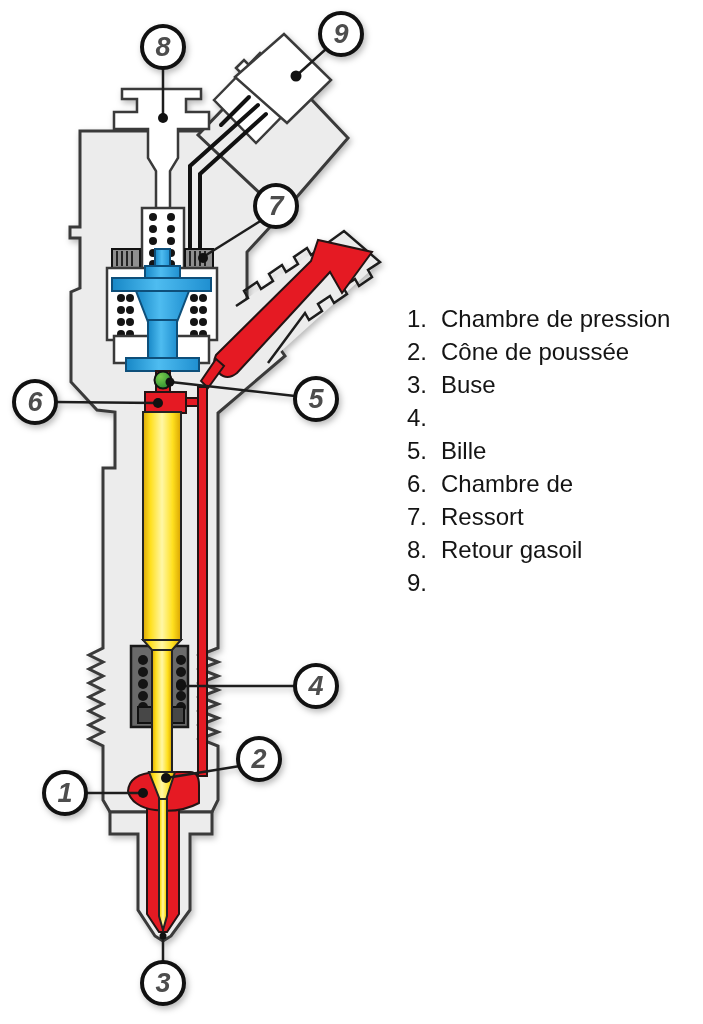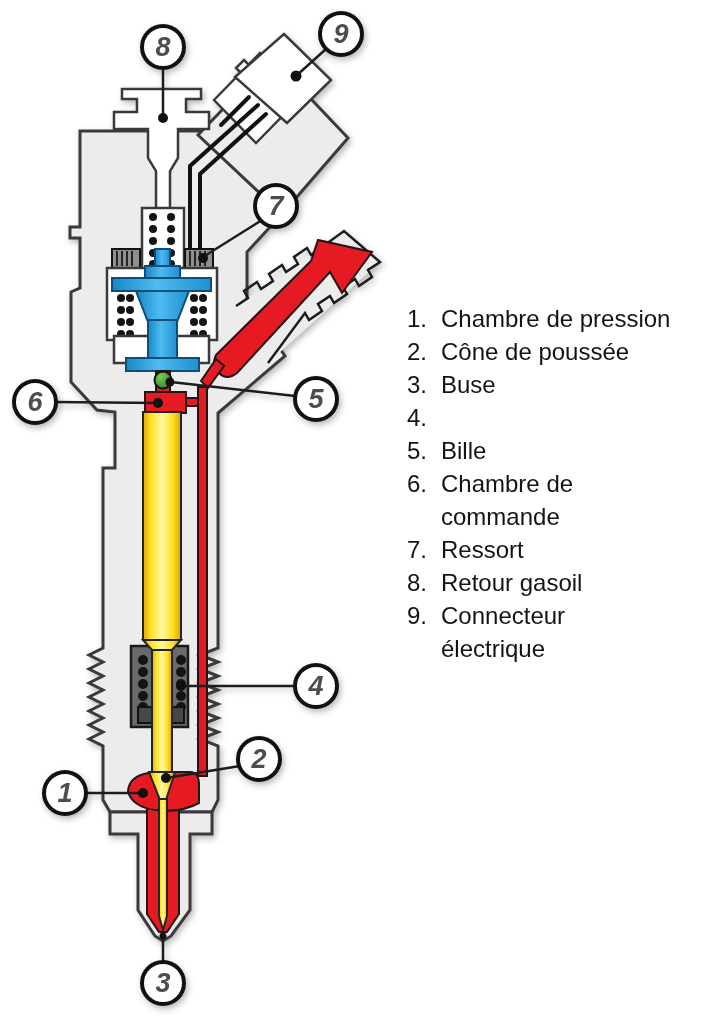--- a/index.html
+++ b/index.html
@@ -19,21 +19,21 @@
   .callout-circle{fill:#fff;stroke:#111;stroke-width:4;}
   .cnum{font-family:"Liberation Sans",sans-serif;font-weight:bold;font-style:italic;
         font-size:27px;fill:#4d4d4d;text-anchor:middle;}
   .springdot{fill:#141414;}
   .hatch{stroke:#232323;stroke-width:2;}
   
   #legend{position:absolute;left:407px;top:302px;width:292px;color:#141414;
           font-size:24px;line-height:33px;}
   .lg-item{display:flex;}
   .lg-num{width:34px;flex:none;}
-  .lg-txt span{display:block;}
+  .lg-txt span{display:block;text-align:center;}
   .l2:empty{display:none;}
 </style>
 </head>
 <body>
 
 <div id="page">
 
 <svg id="diagram" width="703" height="1024" viewBox="0 0 703 1024">
   <defs>
     <linearGradient id="yelGrad" x1="0" y1="0" x2="1" y2="0">
@@ -265,37 +265,32 @@
   <div class="lg-item">
     <span class="lg-num">5.</span>
     <span class="lg-txt">
           <span class="l1">Bille</span>
         </span>
   </div>
   <div class="lg-item">
     <span class="lg-num">6.</span>
     <span class="lg-txt">
           <span class="l1">Chambre de</span>
-          <span class="l2">commande</span>
         </span>
   </div>
   <div class="lg-item">
     <span class="lg-num">7.</span>
     <span class="lg-txt">
           <span class="l1">Ressort</span>
         </span>
   </div>
   <div class="lg-item">
     <span class="lg-num">8.</span>
     <span class="lg-txt">
           <span class="l1">Retour gasoil</span>
         </span>
   </div>
   <div class="lg-item">
     <span class="lg-num">9.</span>
-    <span class="lg-txt">
-          <span class="l1">Connecteur</span>
-          <span class="l2">électrique</span>
-        </span>
   </div>
 </div>
 
 </div>
 
 </body></html>

